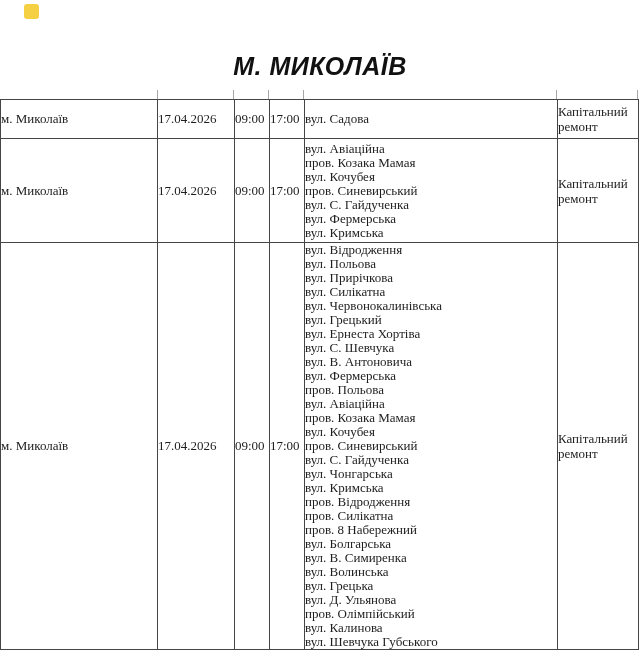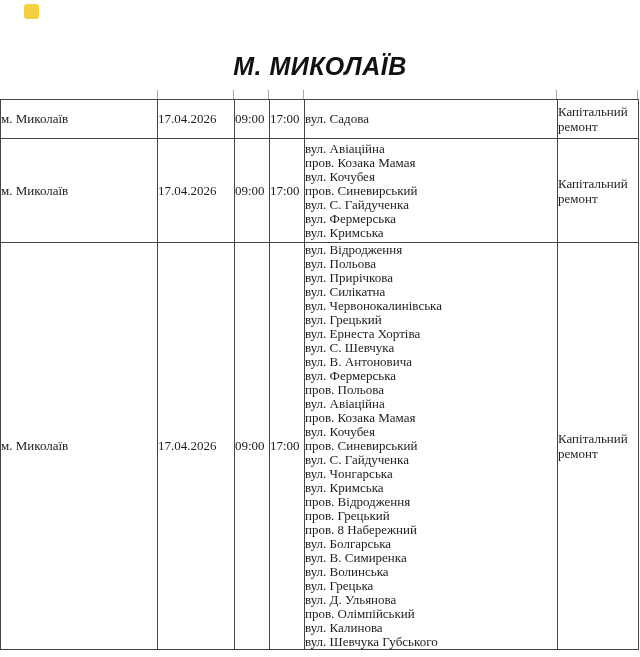--- a/index.html
+++ b/index.html
@@ -119,21 +119,21 @@
           <div>вул. Фермерська</div>
           <div>пров. Польова</div>
           <div>вул. Авіаційна</div>
           <div>пров. Козака Мамая</div>
           <div>вул. Кочубея</div>
           <div>пров. Синевирський</div>
           <div>вул. С. Гайдученка</div>
           <div>вул. Чонгарська</div>
           <div>вул. Кримська</div>
           <div>пров. Відродження</div>
-          <div>пров. Грецький</div>
+          <div>пров. Силікатна</div>
           <div>пров. 8 Набережний</div>
           <div>вул. Болгарська</div>
           <div>вул. В. Симиренка</div>
           <div>вул. Волинська</div>
           <div>вул. Грецька</div>
           <div>вул. Д. Ульянова</div>
           <div>пров. Олімпійський</div>
           <div>вул. Калинова</div>
           <div>вул. Шевчука Губського</div>
         </td>

